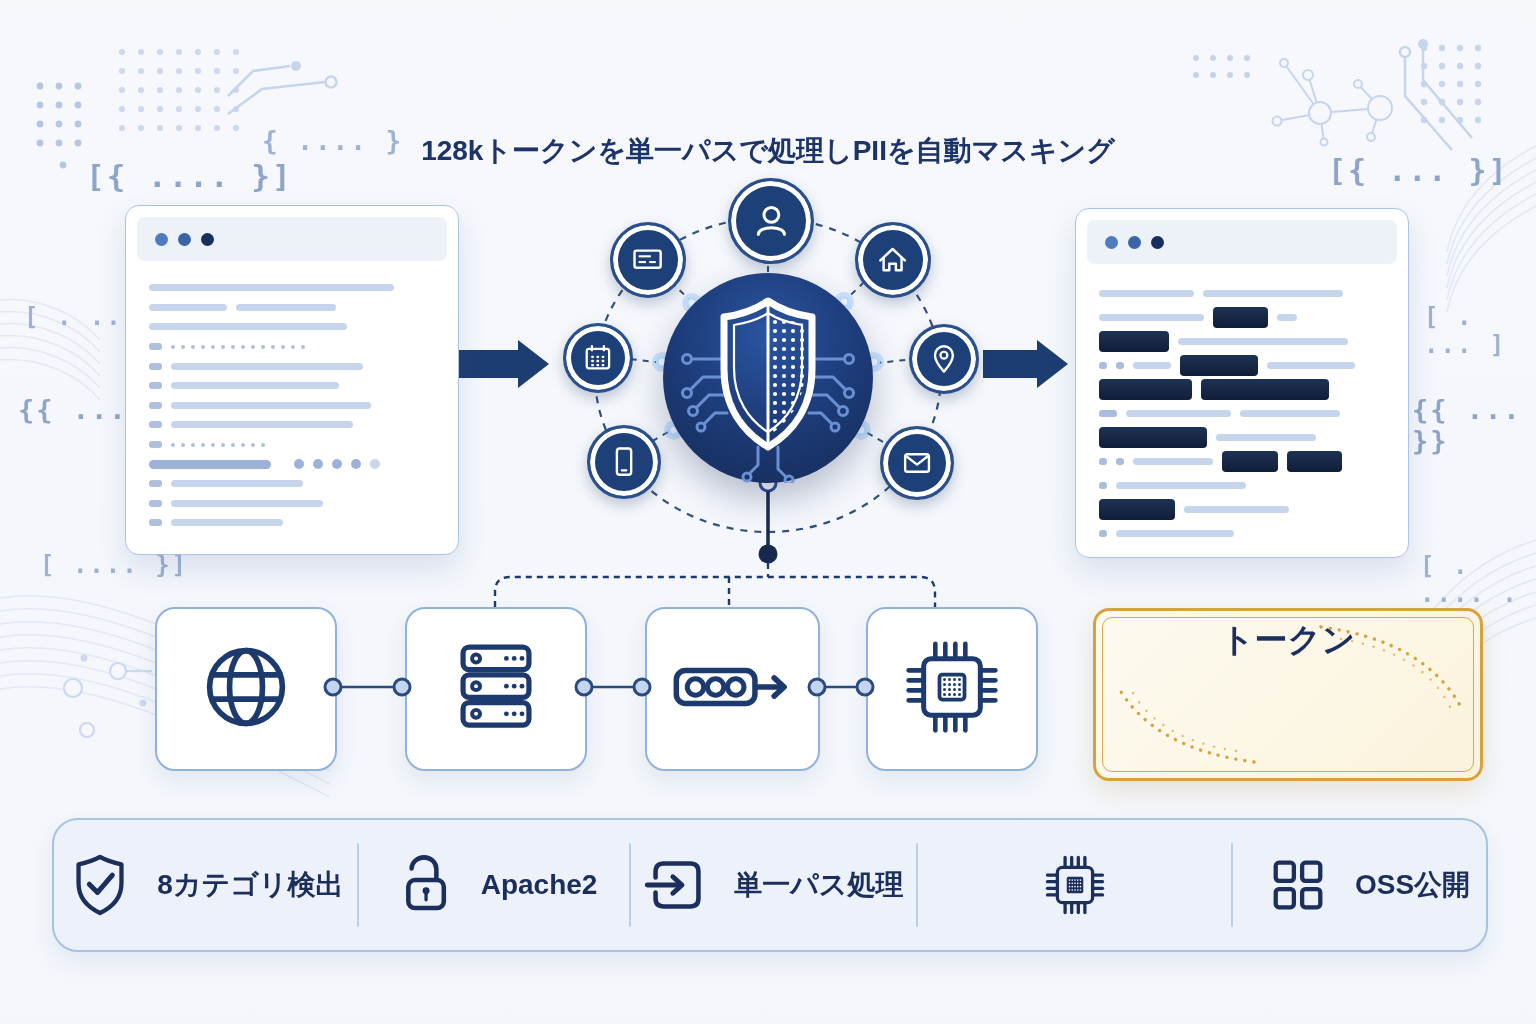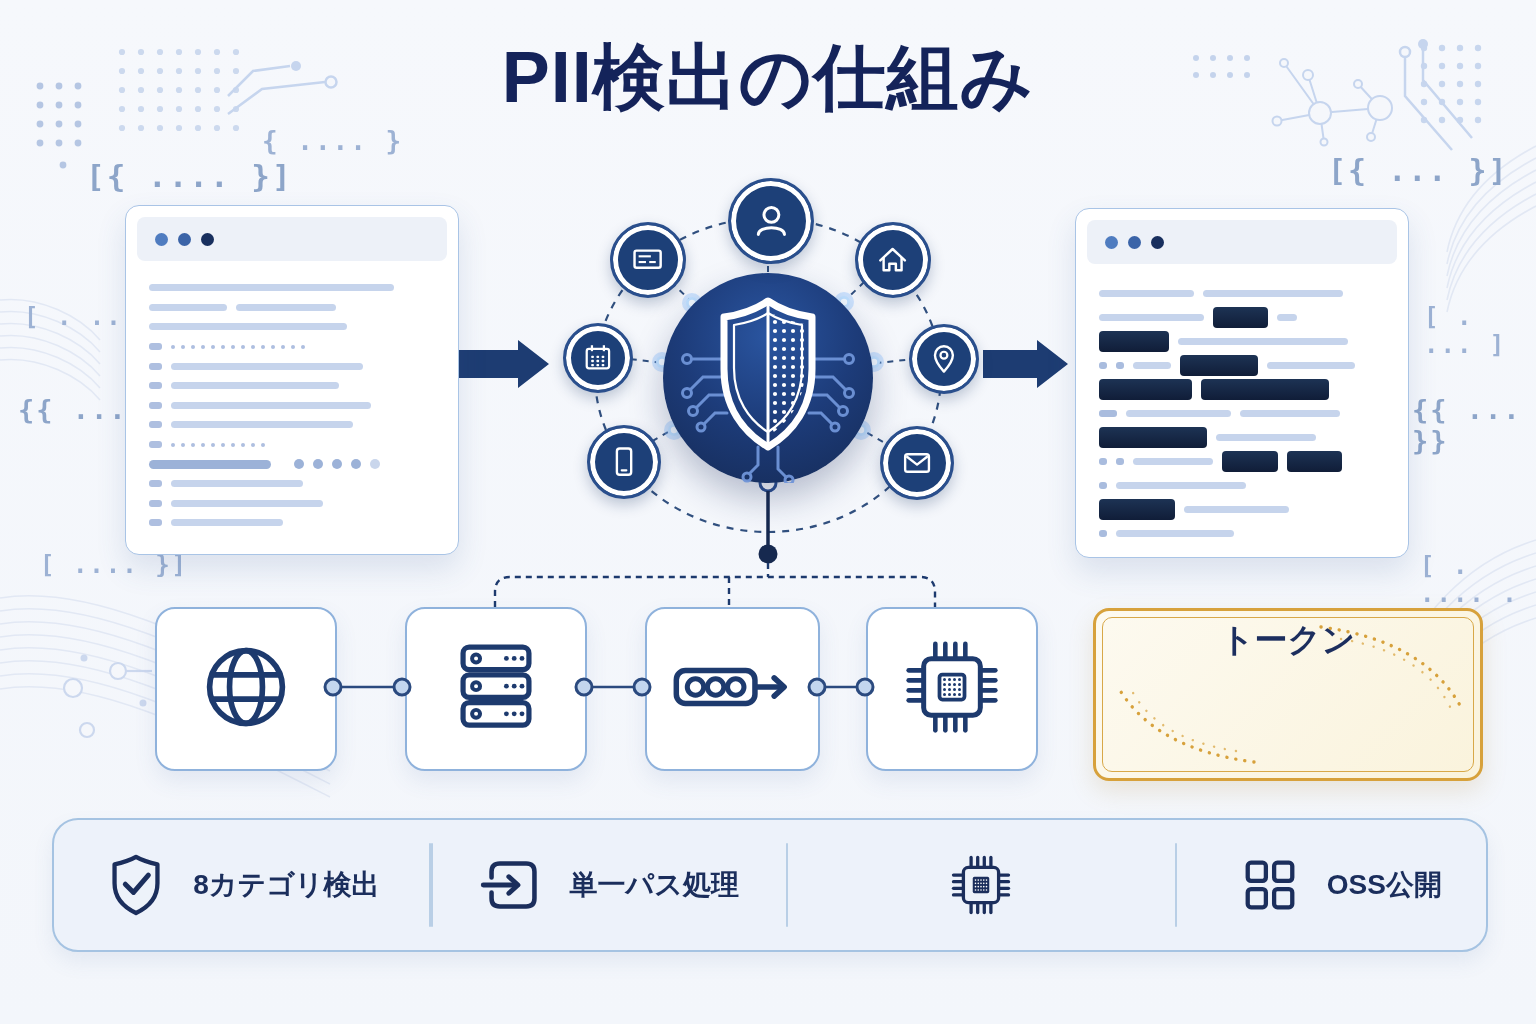--- a/index.html
+++ b/index.html
@@ -240,21 +240,21 @@
       <div class="brace b1">[{ .... }]</div>
       <div class="brace b2">[{ ... }]</div>
       <div class="brace b3">[ . .... ]</div>
       <div class="brace b4">{{ ... }}</div>
       <div class="brace b5">[ .... }]</div>
       <div class="brace b6">[ . ... ]</div>
       <div class="brace b7">{{ ... }}</div>
       <div class="brace b8">[ . .... . ]</div>
     </div>
 
-  <div class="title">PII検出の仕組み</div>
+  <div class="subtitle">128kトークンを単一パスで処理しPIIを自動マスキング</div>
 
   <svg class="layer z1" id="connect-decor">
       <polygon points="450,350 518,350 518,340 549,364 518,388 518,378 450,378" fill="#1d3c72"></polygon>
       <polygon points="983,350 1037,350 1037,340 1068,364 1037,388 1037,378 983,378" fill="#1d3c72"></polygon>
       <ellipse cx="768" cy="375" rx="173" ry="157" fill="none" stroke="#31507f" stroke-width="2.2" stroke-dasharray="7 7"></ellipse>
       <g stroke="#31507f" stroke-width="2" stroke-dasharray="6 6">
         <line x1="768" y1="218" x2="768" y2="375"></line>
         <line x1="645" y1="257" x2="768" y2="375"></line>
         <line x1="890" y1="257" x2="768" y2="375"></line>
         <line x1="595" y1="355" x2="768" y2="375"></line>
@@ -662,20 +662,31 @@
       <div class="feature" style="flex: 308 1 0px; text-align: right;">
         <span class="f-icon">
           <svg viewBox="0 0 80 80">
             <path d="M40,6 C47,10 56,13 66,15 V38 C66,55 55,67 40,74 C25,67 14,55 14,38 V15 C24,13 33,10 40,6 Z" fill="none" stroke="#1b2e5c" stroke-width="5.2" stroke-linejoin="round"></path>
             <path d="M27,39 L37,49 L55,28" fill="none" stroke="#1b2e5c" stroke-width="6" stroke-linecap="round" stroke-linejoin="round"></path>
           </svg>
         </span>
         <span class="f-label">8カテゴリ検出</span>
       </div>
       <div class="fdiv"></div>
+      <div class="feature" style="flex: 275 1 0px;">
+        <span class="f-icon">
+          <svg viewBox="0 0 80 80">
+            <path d="M55,34 V21 C55,12.5 48,6.5 40,6.5 C32,6.5 25,12.5 25,20" fill="none" stroke="#1b2e5c" stroke-width="5.5" stroke-linecap="round"></path>
+            <rect x="21" y="34" width="43" height="34" rx="8" fill="none" stroke="#1b2e5c" stroke-width="5.5"></rect>
+            <circle cx="42.5" cy="47" r="4.2" fill="#1b2e5c"></circle>
+            <line x1="42.5" y1="50" x2="42.5" y2="58" stroke="#1b2e5c" stroke-width="4" stroke-linecap="round"></line>
+          </svg>
+        </span>
+        <span class="f-label">Apache2</span>
+      </div>
       <div class="fdiv"></div>
       <div class="feature" style="flex: 290 1 0px; font-family: Liberation Mono, monospace;">
         <span class="f-icon">
           <svg viewBox="0 0 80 80">
             <path d="M24,14 H56 Q66,14 66,24 V56 Q66,66 56,66 H24 Q14,66 14,56 V49 M14,31 V24 Q14,14 24,14" fill="none" stroke="#1b2e5c" stroke-width="5.5" stroke-linecap="round"></path>
             <g fill="none" stroke="#1b2e5c" stroke-width="6" stroke-linecap="round" stroke-linejoin="round">
               <path d="M4,40 H44"></path>
               <path d="M35,30 L46,40 L35,50"></path>
             </g>
           </svg>

